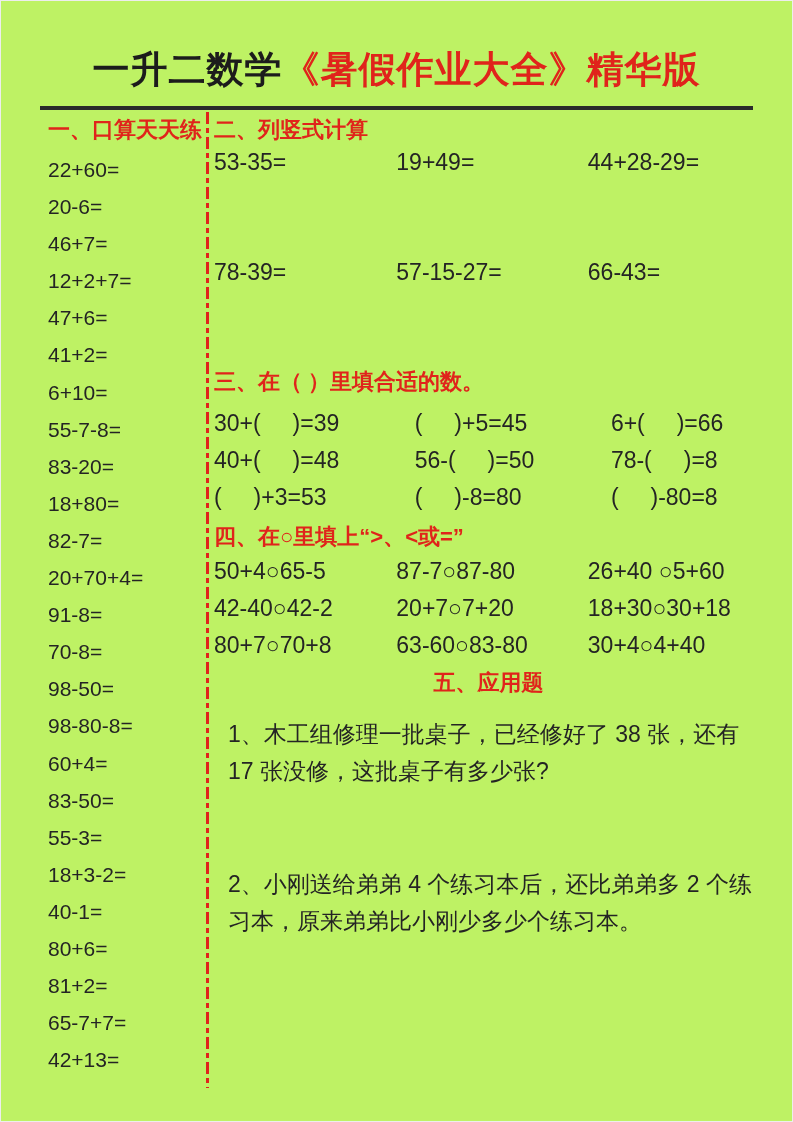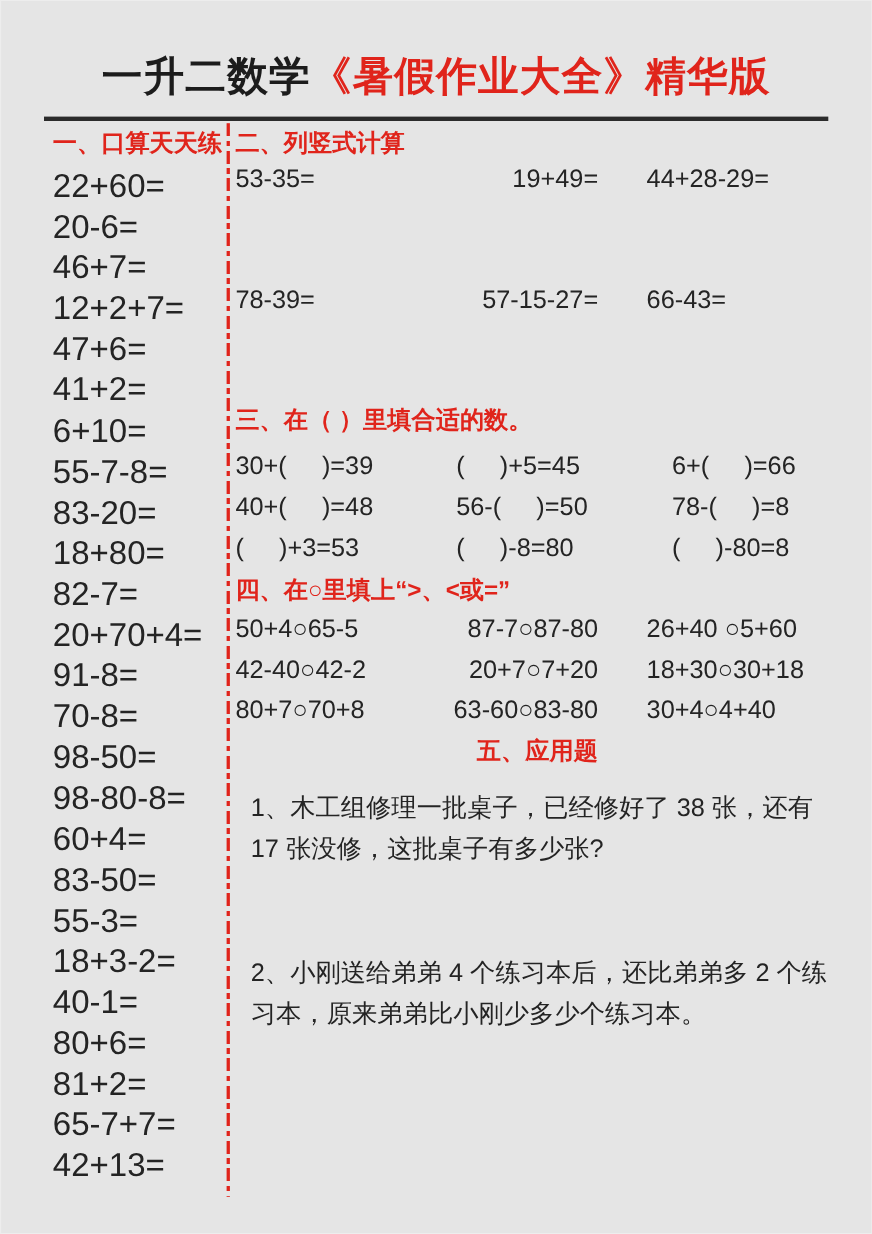--- a/index.html
+++ b/index.html
@@ -3,21 +3,21 @@
 <meta charset="utf-8">
 <style>
   :root{
     --red:#e0241b;
     --ink:#242424;
   }
   html,body{margin:0;padding:0;background:#ffffff;}
   .page{
     position:relative;
     width:793px;height:1122px;
-    background:#e5e5e5;
+    background:#bef264;
     font-family:"Liberation Sans", sans-serif;
     color:var(--ink);
     overflow:hidden;
     box-shadow:inset 0 0 0 1px #ededed;
   }
   .title{
     position:absolute;top:46px;left:0;width:100%;
     text-align:center;
     font-size:37px;font-weight:700;line-height:48px;
     color:#1c1c1c;letter-spacing:1px;white-space:nowrap;
@@ -36,28 +36,28 @@
       transparent 21px, transparent 25px);
   }
   .sec-h{
     color:var(--red);
     font-size:22px;font-weight:700;line-height:26px;
     white-space:nowrap;
   }
   
   .left-col{position:absolute;left:48px;top:117px;width:152px;}
   .left-col .sec-h{margin-bottom:8px;}
-  .oral-item{font-size:30px;line-height:37.1px;white-space:nowrap;}
+  .oral-item{font-size:21px;line-height:37.1px;white-space:nowrap;}
   
   .right-col{position:absolute;left:214px;top:117px;width:549px;}
   .prow{display:flex;font-size:23px;white-space:pre;gap:44px;}
   .lh30{line-height:30px;}
   .lh37{line-height:37px;}
   .cols-a > span:nth-child(1){width:30%;}
-  .cols-a > span:nth-child(2){width:32%;text-align:right;}
+  .cols-a > span:nth-child(2){width:32%;}
   .cols-a > span:nth-child(3){width:38%;}
   .cols-b > span:nth-child(1){width:34%;}
   .cols-b > span:nth-child(2){width:33%;}
   .cols-b > span:nth-child(3){width:33%;}
   .mb16{margin-bottom:4px;}
   .mb80{margin-bottom:80px;}
   .mb82{margin-bottom:82px;}
   .mb10{margin-bottom:10px;}
   .mb8{margin-bottom:20px;text-align:center;}
   .mb6{margin-bottom:3px;}

